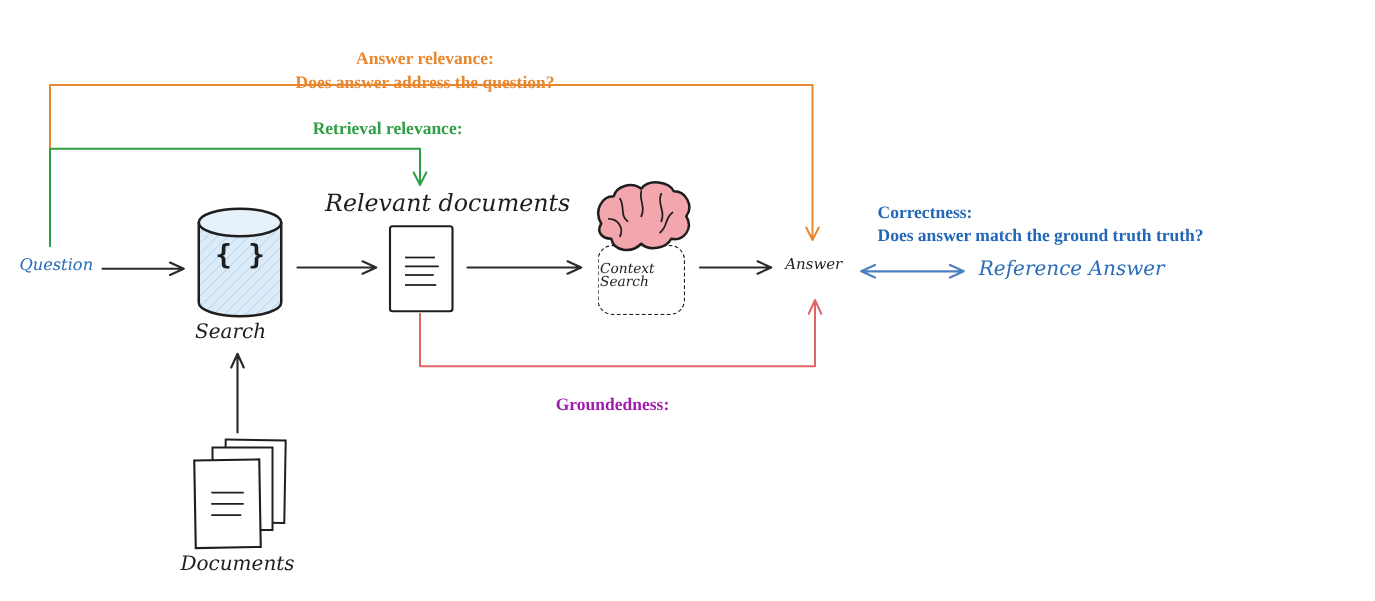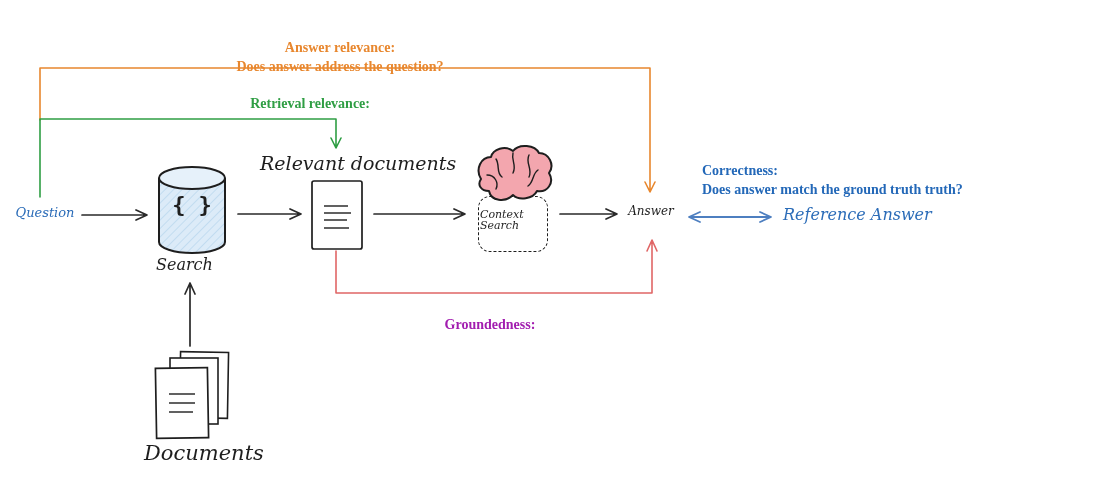--- a/index.html
+++ b/index.html
@@ -38,21 +38,21 @@
     font-style: italic;
     color: #1e1e1e;
     white-space: nowrap;
   }
   .hand-blue { color: #2b6cb8; }
   .lbl-question { left: 12px; top: 205px; width: 66px; text-align: center; font-size: 13px; }
   .lbl-search   { left: 156px; top: 255px; width: 72px; text-align: left; font-size: 16px; }
   .lbl-reldocs  { left: 260px; top: 152px; width: 150px; text-align: center; font-size: 19px; }
   .lbl-answer   { left: 622px; top: 204px; width: 58px; text-align: center; font-size: 12px; }
   .lbl-refans   { left: 783px; top: 205px; width: 160px; text-align: left; font-size: 16px; }
-  .lbl-docs     { left: 144px; top: 441px; width: 92px; text-align: center; font-size: 21px; }
+  .lbl-docs     { left: 144px; top: 441px; width: 92px; text-align: center; font-size: 16px; }
   
   .db-glyph {
     left: 156px; top: 192px; width: 72px;
     text-align: center;
     font-family: "DejaVu Sans Mono", monospace;
     font-weight: bold;
     font-size: 22px;
     color: #1e1e1e;
   }
   

